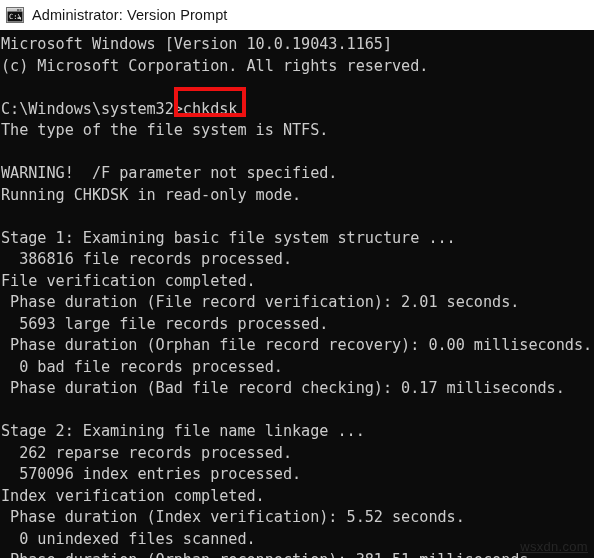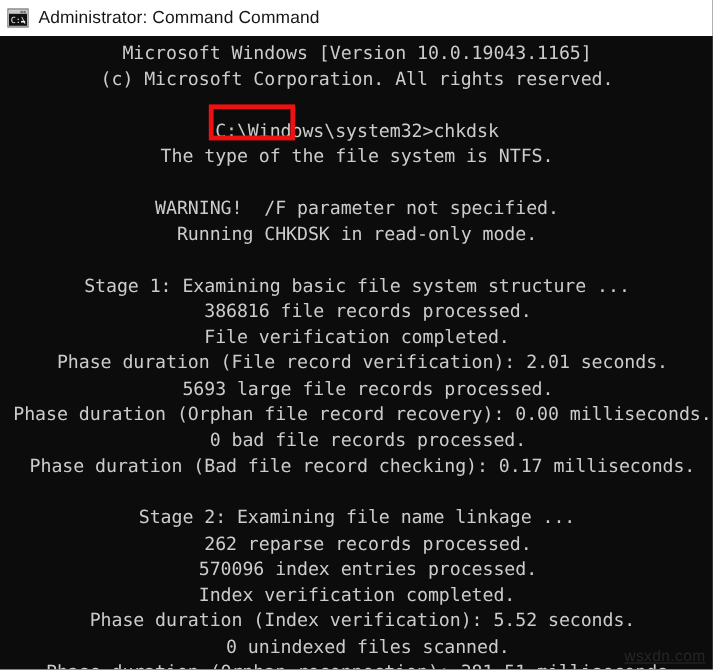--- a/index.html
+++ b/index.html
@@ -65,21 +65,20 @@
     color: #cccccc;
     padding: 4px 0 0 1px;
     box-sizing: border-box;
     overflow: hidden;
     white-space: pre;
     letter-spacing: -0.05px;
   }
   .console-line {
     height: 21.5px;
     white-space: pre;
-    text-align: center;
   }
 
   
   .annot-box {
     position: absolute;
     left: 174px;
     top: 87px;
     width: 72px;
     height: 30px;
     border: 4px solid #ee1111;
@@ -108,21 +107,21 @@
   <div class="titlebar">
     <svg class="cmd-icon" viewBox="0 0 18 18">
       <rect x="0.5" y="1.5" width="17" height="15" fill="#e8e8e8" stroke="#6f6f6f" stroke-width="1"></rect>
       <rect x="1.5" y="2.5" width="15" height="3" fill="#c9c9c9"></rect>
       <rect x="11" y="3" width="2" height="2" fill="#6f6f6f"></rect>
       <rect x="13.5" y="3" width="2" height="2" fill="#6f6f6f"></rect>
       <rect x="1.5" y="5.5" width="15" height="10" fill="#111111"></rect>
       <text x="3" y="13.2" font-family="DejaVu Sans Mono, monospace" font-size="7" fill="#f2f2f2">C:\</text>
       <rect x="11.5" y="11.4" width="3.5" height="1.4" fill="#f2f2f2"></rect>
     </svg>
-    <div class="title-text">Administrator: Command Command</div>
+    <div class="title-text">Administrator: Version Prompt</div>
   </div>
 
   <div class="console" id="console-output"><div class="console-line">Microsoft Windows [Version 10.0.19043.1165]</div><div class="console-line">(c) Microsoft Corporation. All rights reserved.</div><div class="console-line">&nbsp;</div><div class="console-line">C:\Windows\system32&gt;chkdsk</div><div class="console-line">The type of the file system is NTFS.</div><div class="console-line">&nbsp;</div><div class="console-line">WARNING!  /F parameter not specified.</div><div class="console-line">Running CHKDSK in read-only mode.</div><div class="console-line">&nbsp;</div><div class="console-line">Stage 1: Examining basic file system structure ...</div><div class="console-line">  386816 file records processed.</div><div class="console-line">File verification completed.</div><div class="console-line"> Phase duration (File record verification): 2.01 seconds.</div><div class="console-line">  5693 large file records processed.</div><div class="console-line"> Phase duration (Orphan file record recovery): 0.00 milliseconds.</div><div class="console-line">  0 bad file records processed.</div><div class="console-line"> Phase duration (Bad file record checking): 0.17 milliseconds.</div><div class="console-line">&nbsp;</div><div class="console-line">Stage 2: Examining file name linkage ...</div><div class="console-line">  262 reparse records processed.</div><div class="console-line">  570096 index entries processed.</div><div class="console-line">Index verification completed.</div><div class="console-line"> Phase duration (Index verification): 5.52 seconds.</div><div class="console-line">  0 unindexed files scanned.</div><div class="console-line"> Phase duration (Orphan reconnection): 381.51 milliseconds.</div></div>
 
   <div class="annot-box"></div>
 
   <div class="watermark">wsxdn.com</div>
 
 </div>
 

